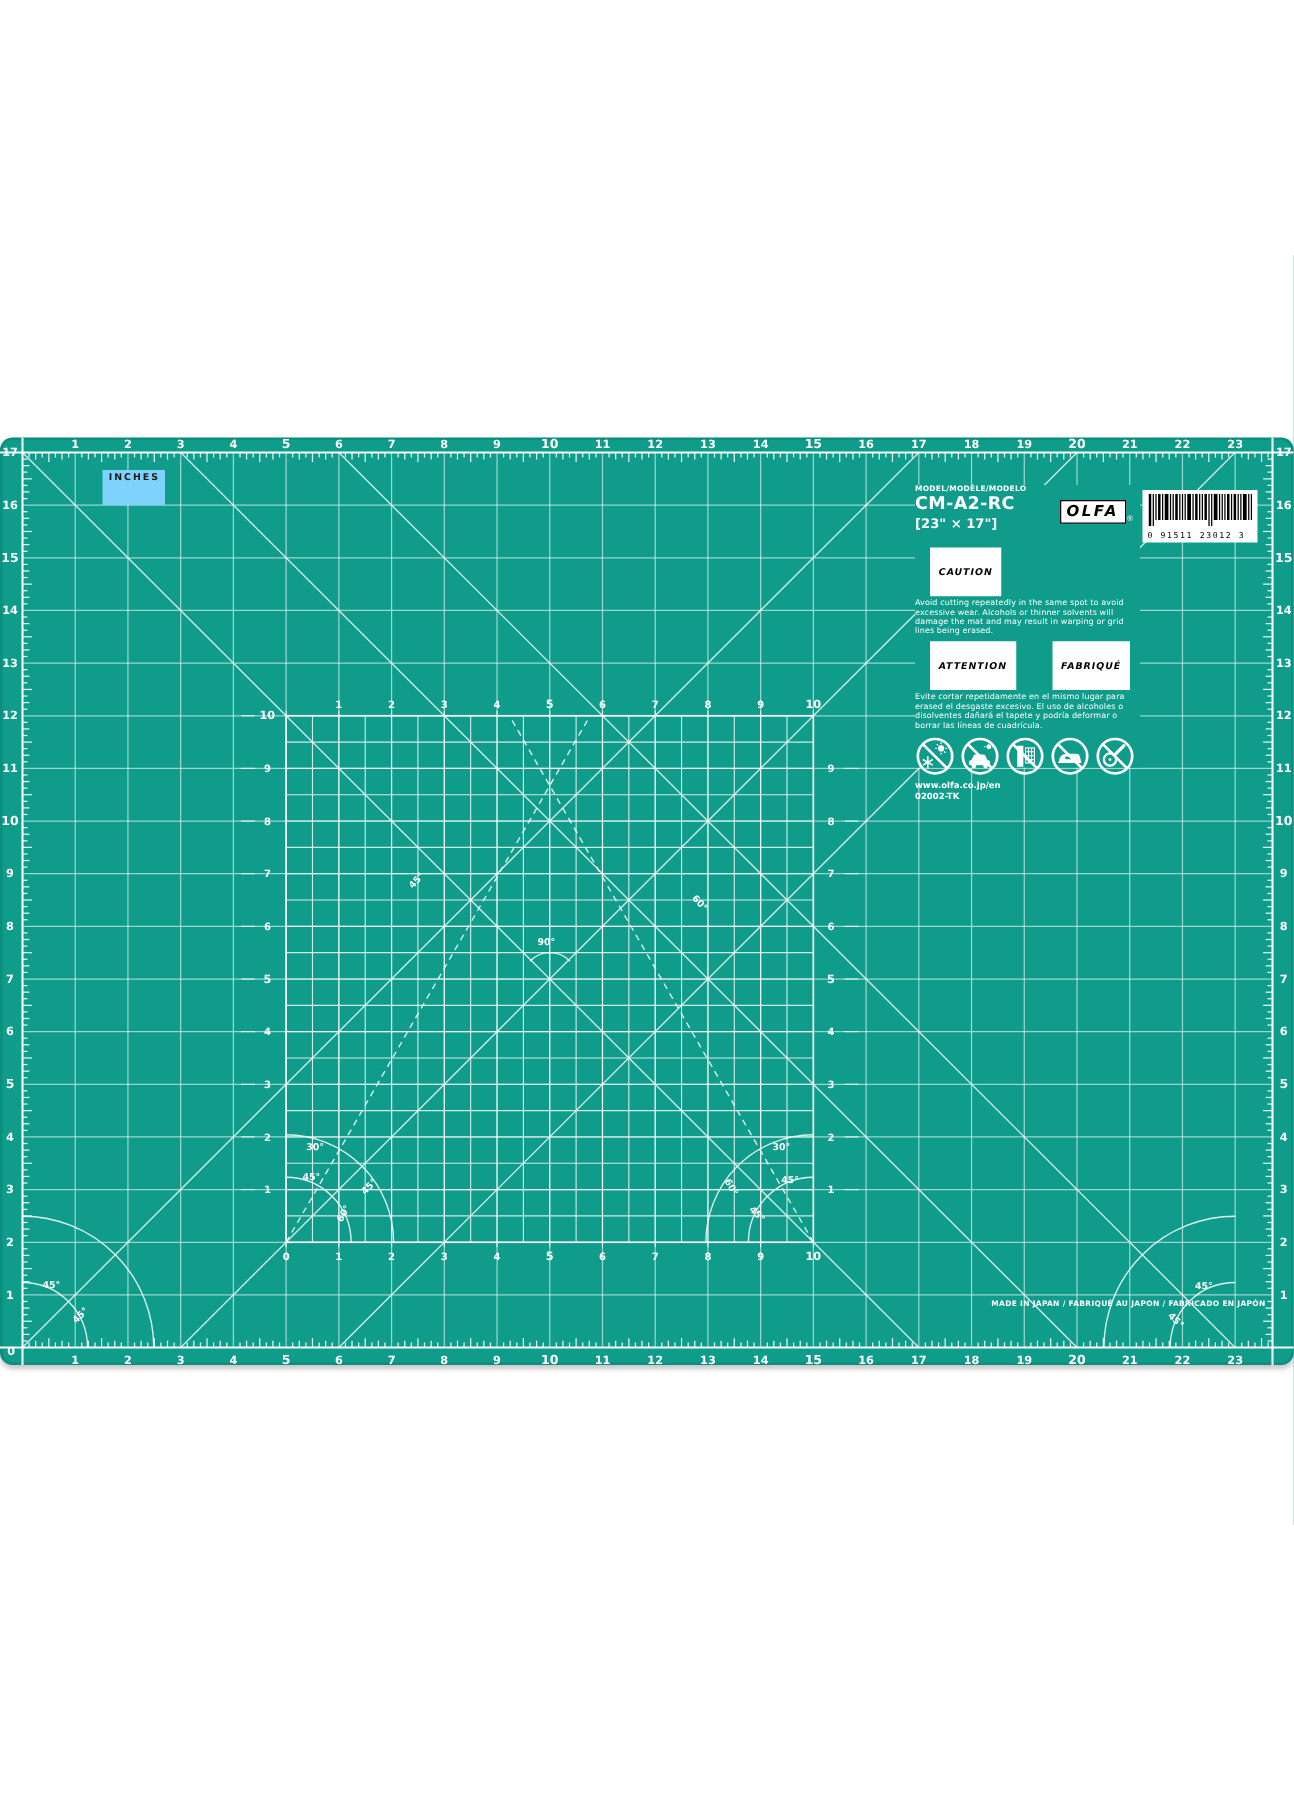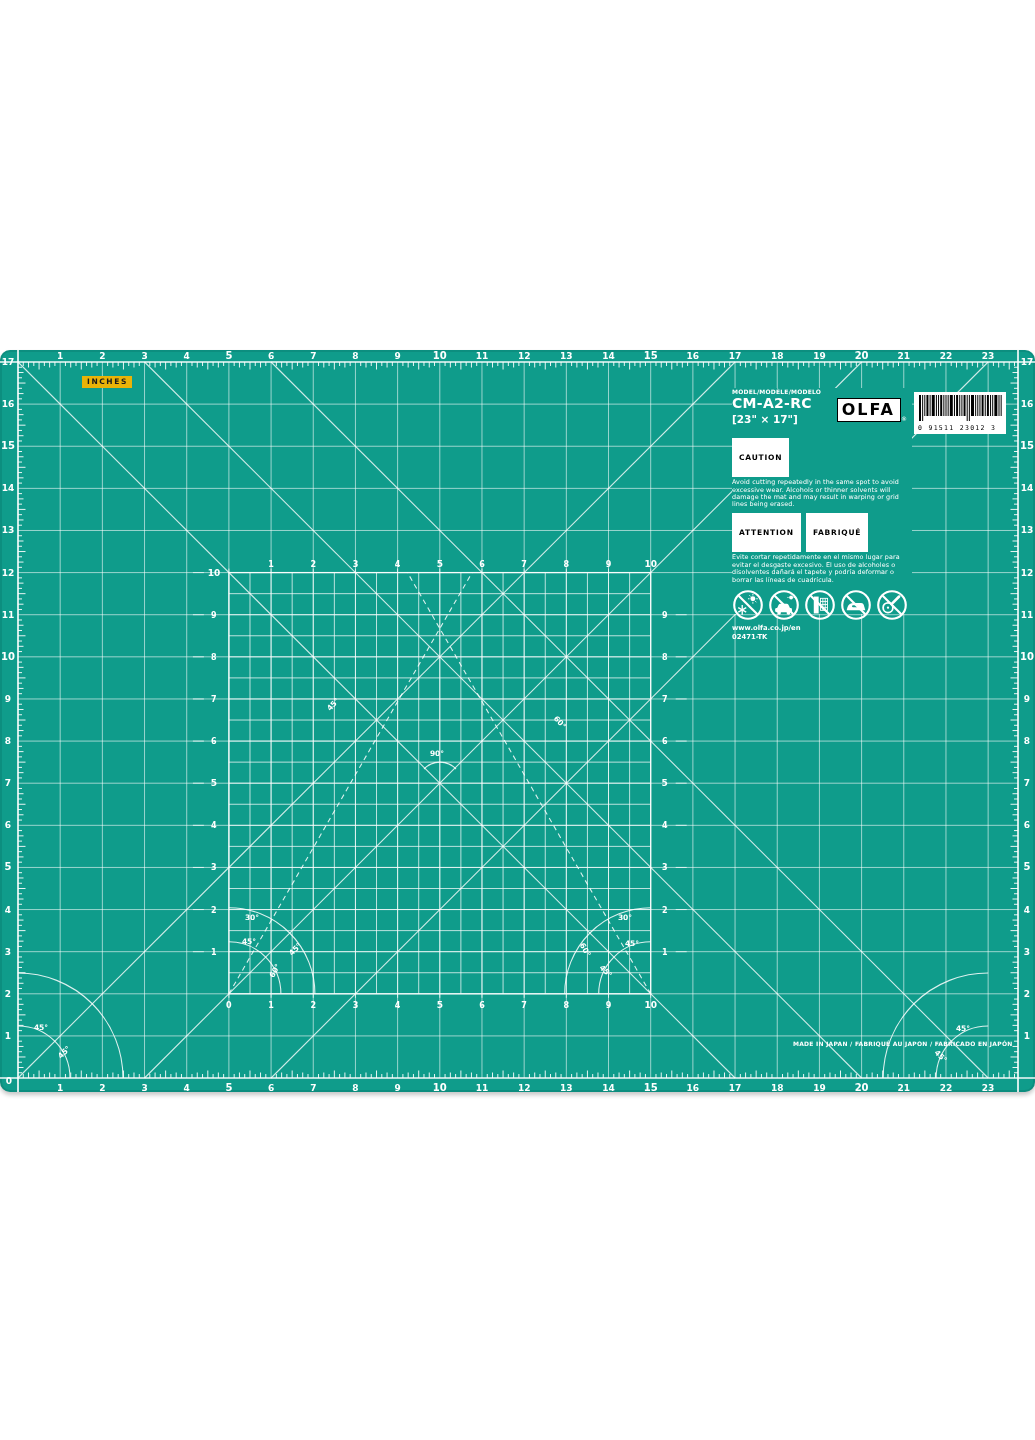--- a/index.html
+++ b/index.html
@@ -1,36 +1,36 @@
 <!DOCTYPE html>
 <html><head>
 <meta charset="utf-8">
 <style>
   html,body{margin:0;padding:0;}
   body{width:1035px;height:1440px;background:#ffffff;font-family:"DejaVu Sans",sans-serif;position:relative;overflow:hidden;}
   .mat{position:absolute;left:0;top:350px;width:1035px;height:742px;background:#0f9c8b;border-radius:10px;
        box-shadow:inset 0 0 0 2px rgba(0,70,60,.15), 0 3px 4px rgba(0,0,0,.22);}
   #mat-svg{position:absolute;left:0;top:0;z-index:1;}
-  .inches-badge{position:absolute;left:82px;top:26px;z-index:2;background:#eab308;color:#1a1a1a;
-       font-size:7.5px;font-weight:700;letter-spacing:1.6px;padding:1px 4px 1px 5px;line-height:1.3;}
+  .inches-badge{position:absolute;left:82px;top:26px;z-index:2;background:#7dd3fc;color:#1a1a1a;
+       font-size:7.5px;font-weight:700;letter-spacing:1.6px;padding:1px 4px 17px 5px;line-height:1.3;}
   .label-block{position:absolute;left:732px;top:38px;width:274px;z-index:2;color:#ffffff;}
   .lb-bg{position:absolute;left:0;top:0;width:180px;height:226px;background:#0f9c8b;z-index:-1;}
   .lb-row{display:flex;align-items:flex-start;gap:7px;}
   .lb-model{width:112px;}
   .caption{font-size:6px;font-weight:700;letter-spacing:.2px;white-space:nowrap;}
   .model{font-size:14px;font-weight:800;letter-spacing:.3px;line-height:1.05;margin-top:1px;white-space:nowrap;}
   .size{font-size:10.5px;font-weight:700;margin-top:2px;}
   .lb-logo-wrap{margin-top:10px;white-space:nowrap;}
-  .logo{background:#ffffff;color:#000;border:1px solid #000;font-weight:800;
-        font-size:16px;letter-spacing:2px;padding:1px 5px 2px 4px;display:inline-block;}
+  .logo{background:#ffffff;color:#000;border:1px solid #000;font-weight:800;font-style:italic;
+        font-size:12px;letter-spacing:2px;padding:1px 5px 2px 4px;display:inline-block;}
   .reg{font-size:6px;vertical-align:bottom;}
   .barcode{background:#ffffff;padding:3px 4px 1px;margin-top:4px;}
   .bc-digits{color:#000;font-size:6.5px;letter-spacing:1.3px;text-align:left;line-height:1.2;font-family:"DejaVu Sans Mono",monospace;}
   .sec-title{display:inline-block;background:#ffffff;color:#000;font-size:7.5px;font-weight:700;
-        letter-spacing:.8px;padding:15px 7px;margin:4px 0 2px;line-height:1.25;}
+        letter-spacing:.8px;padding:15px 7px;margin:4px 12px 2px;line-height:1.25;font-style:italic;}
   .sec-text{width:180px;font-size:6.4px;line-height:1.16;font-weight:400;letter-spacing:.1px;}
   .icons-row{display:flex;gap:4px;margin-top:5px;width:180px;}
   .site,.code{width:178px;text-align:left;font-size:6.8px;font-weight:700;}
   .site{margin-top:3px;} .code{margin-top:1px;}
   .made-in{position:absolute;left:793px;top:690px;z-index:2;font-size:6px;font-weight:700;
         letter-spacing:.25px;color:#ffffff;white-space:nowrap;}
 </style>
 </head>
 <body>
 
@@ -962,21 +962,21 @@
           <div class="bc-digits">0 91511 23012 3</div>
         </div>
       </div>
 
       <div class="sec-title">CAUTION</div>
       <div class="sec-text">Avoid cutting repeatedly in the same spot to avoid excessive wear. Alcohols or thinner solvents will damage the mat and may result in warping or grid lines being erased.</div>
 
       <div class="sec-title">ATTENTION</div>
 
       <div class="sec-title">FABRIQUÉ</div>
-      <div class="sec-text">Evite cortar repetidamente en el mismo lugar para evitar el desgaste excesivo. El uso de alcoholes o disolventes dañará el tapete y podría deformar o borrar las líneas de cuadrícula.</div>
+      <div class="sec-text">Evite cortar repetidamente en el mismo lugar para erased el desgaste excesivo. El uso de alcoholes o disolventes dañará el tapete y podría deformar o borrar las líneas de cuadrícula.</div>
 
       <div class="icons-row">
         <svg width="32" height="32" viewBox="0 0 36 36">
           <circle cx="18" cy="18" r="15.5" fill="none" stroke="#fff" stroke-width="2.4"></circle>
           <circle cx="23.5" cy="11" r="2.8" fill="#fff"></circle>
           <g stroke="#fff" stroke-width="1.1">
             <line x1="23.5" y1="5.5" x2="23.5" y2="7.2"></line>
               <line x1="23.5" y1="14.8" x2="23.5" y2="16.5"></line>
             <line x1="18" y1="11" x2="19.7" y2="11"></line>
               <line x1="27.3" y1="11" x2="29" y2="11"></line>
@@ -1026,18 +1026,18 @@
         <svg width="32" height="32" viewBox="0 0 36 36">
           <circle cx="18" cy="18" r="15.5" fill="none" stroke="#fff" stroke-width="2.4"></circle>
           <circle cx="13.5" cy="21" r="5.5" fill="none" stroke="#fff" stroke-width="2"></circle>
           <circle cx="13.5" cy="21" r="1.3" fill="#fff"></circle>
           <path d="M17.5,17 L26,8.5" stroke="#fff" stroke-width="3" stroke-linecap="round" fill="none"></path>
           <line x1="7.5" y1="7.5" x2="28.5" y2="28.5" stroke="#fff" stroke-width="2.4"></line>
         </svg>
       </div>
 
       <div class="site">www.olfa.co.jp/en</div>
-      <div class="code">02471-TK</div>
+      <div class="code">02002-TK</div>
     </div>
 
     <div class="made-in">MADE IN JAPAN / FABRIQUÉ AU JAPON / FABRICADO EN JAPÓN</div>
   </div>
 </div>
 
 </body></html>

